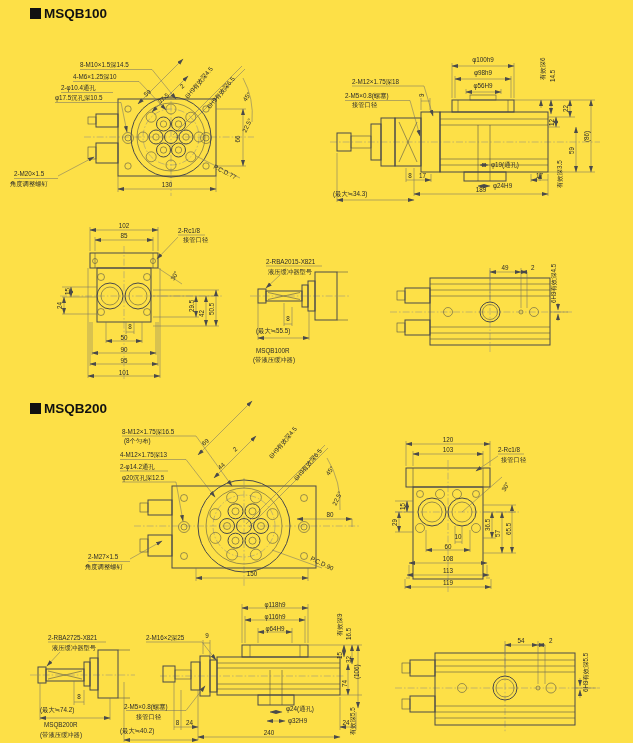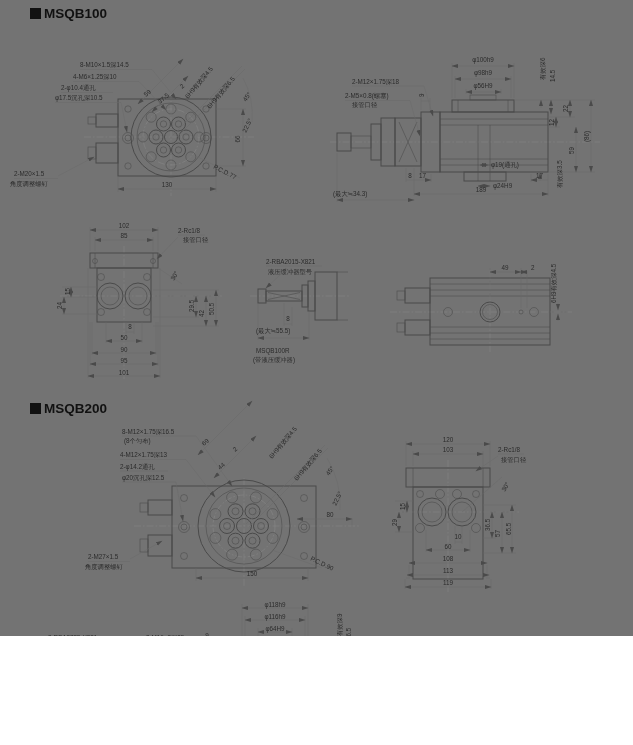--- a/index.html
+++ b/index.html
@@ -1,16 +1,16 @@
 <!DOCTYPE html>
 <html><head>
 <meta charset="utf-8">
 <style>
   html,body{margin:0;padding:0;background:#ffffff;}
-  #sheet{position:relative;width:633px;height:636px;background:#737373;overflow:hidden;}
+  #sheet{position:relative;width:633px;height:743px;background:#fde047;overflow:hidden;}
   svg{position:absolute;left:0;top:0;}
   svg .o{fill:none;stroke:#4a4a4a;stroke-width:1}
   svg .o2{fill:none;stroke:#4a4a4a;stroke-width:.55}
   svg .d{fill:none;stroke:#6a6a6a;stroke-width:.5}
   svg .cl{fill:none;stroke:#8a8a8a;stroke-width:.5;stroke-dasharray:7 2 1.6 2}
   svg text{font-family:"Liberation Sans","DejaVu Sans",sans-serif;fill:#2b2b2b;font-size:6.3px}
   svg text.tm{text-anchor:middle}
   svg text.ttl{font-size:13.5px;font-weight:bold;fill:#111}
 </style>
 </head>

